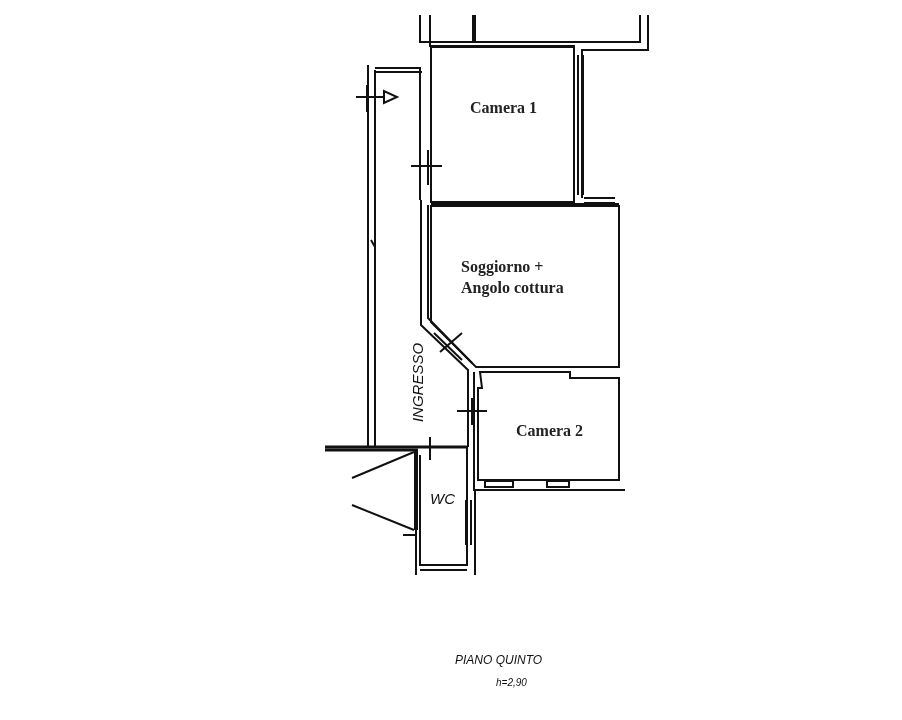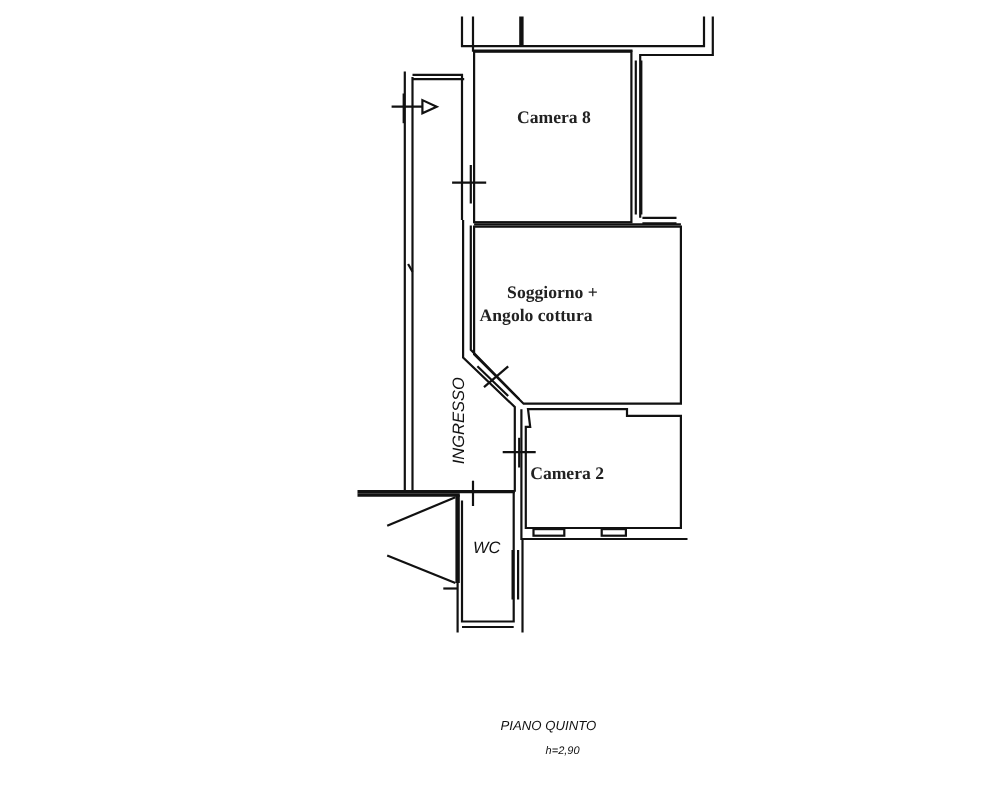--- a/index.html
+++ b/index.html
@@ -69,21 +69,21 @@
       <line x1="434" y1="333" x2="462" y2="360"></line>
       <line x1="457" y1="411" x2="487" y2="411"></line>
       <line x1="472" y1="398" x2="472" y2="425"></line>
       <line x1="430" y1="437" x2="430" y2="460"></line>
       <line x1="371" y1="240" x2="375" y2="247"></line>
     </g>
 
     <polygon points="384,91 384,103 397,97" fill="#fff" stroke="#111" stroke-width="2"></polygon>
   </svg>
 
-  <div class="room-label" style="left:470px;top:97px;">Camera 8</div>
+  <div class="room-label" style="left:470px;top:97px;">Camera 1</div>
   <div class="room-label" style="left:461px;top:256px;">Soggiorno +</div>
-  <div class="room-label" style="left:436px;top:277px;">Angolo cottura</div>
-  <div class="room-label" style="left:482px;top:420px;">Camera 2</div>
+  <div class="room-label" style="left:461px;top:277px;">Angolo cottura</div>
+  <div class="room-label" style="left:516px;top:420px;">Camera 2</div>
   <div class="ital" id="ingresso">INGRESSO</div>
   <div class="ital" id="wc">WC</div>
   <div class="ital" id="piano">PIANO QUINTO</div>
   <div class="ital" id="height">h=2,90</div>
 </div>
 
 </body></html>

